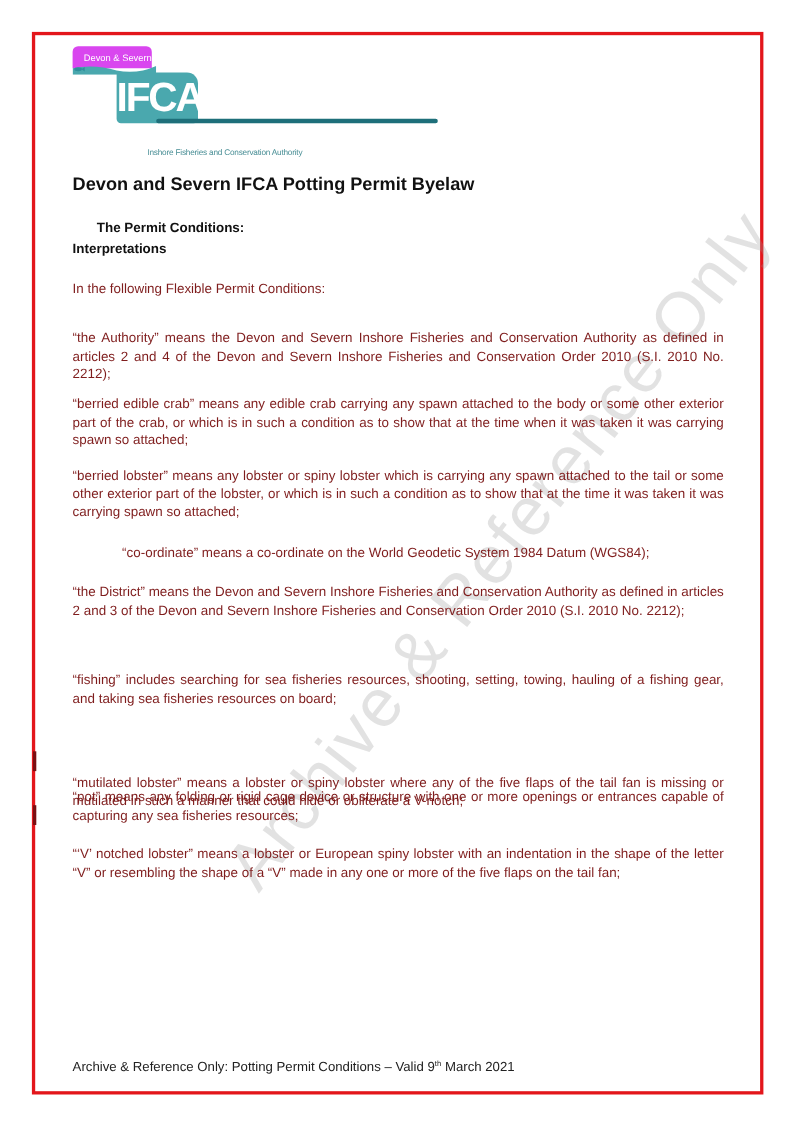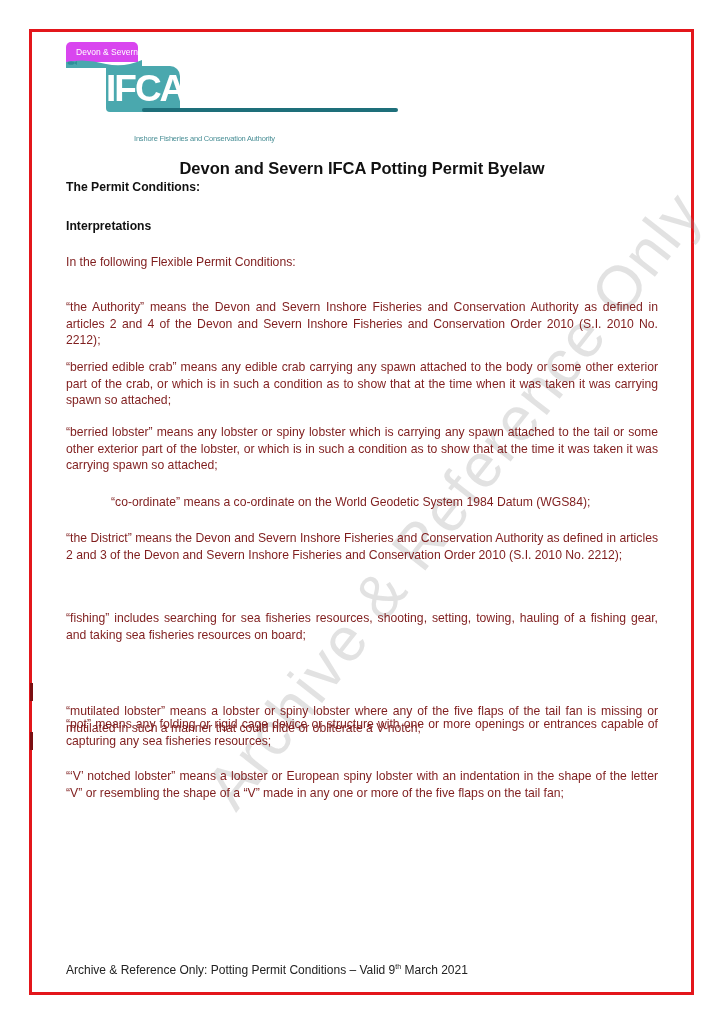--- a/index.html
+++ b/index.html
@@ -6,21 +6,21 @@
     body { width: 724px; height: 1024px; position: relative; overflow: hidden; font-family: "Liberation Sans", sans-serif; color: #1a1a1a; }
     .page-frame { position: absolute; left: 29px; top: 29px; width: 659px; height: 960px; border: 3px solid #e3161b; box-sizing: content-box; }
     .margin-mark { position: absolute; left: 30px; width: 3px; background: #7a0f12; }
     .logo { position: absolute; left: 66px; top: 42px; width: 332px; height: 72px; }
     .logo-tab { position: absolute; left: 0; top: 0; width: 72px; height: 20px; background: #d946ef; border-radius: 5px 5px 0 0; color: #fff; font-size: 8.5px; line-height: 20px; padding-left: 4px; box-sizing: border-box; white-space: nowrap; text-align: right; }
     .logo-wave { position: absolute; left: 0; top: 16px; width: 76px; height: 10px; }
     .logo-block { position: absolute; left: 0; top: 24px; width: 74px; height: 46px; background: #4aa8ae; border-radius: 0 10px 4px 4px; color: #fff; font-weight: bold; font-size: 37px; line-height: 46px; letter-spacing: -2px; padding-left: 0; box-sizing: border-box; margin-left: 40px; }
     .logo-sub { position: absolute; left: 68px; top: 55px; font-size: 7.5px; color: #4a8f96; white-space: nowrap; letter-spacing: -0.2px; margin-top: 37px; }
     .logo-bar { position: absolute; left: 76px; top: 66px; width: 256px; height: 4px; background: #1e6f7a; border-radius: 2px; }
     .watermark { position: absolute; left: 100px; top: 520px; width: 620px; text-align: center; transform-origin: center; transform: rotate(-52deg); font-size: 62px; color: rgba(150,150,150,0.28); font-family: "Liberation Sans", sans-serif; white-space: nowrap; pointer-events: none; letter-spacing: 2px; }
-    .doc-title { position: absolute; left: 66px; top: 159px; width: 592px; text-align: center; font-size: 16.5px; font-weight: bold; color: #111; }
+    .doc-title { position: absolute; left: 66px; top: 159px; width: 592px; text-align: left; font-size: 16.5px; font-weight: bold; color: #111; }
     .heading { position: absolute; left: 66px; font-size: 12.2px; font-weight: bold; color: #111; }
     .para { position: absolute; left: 66px; width: 592px; font-size: 12.2px; line-height: 16.5px; text-align: justify; color: #7f1d1d; }
     .footer { position: absolute; left: 66px; top: 963px; font-size: 12px; color: #222; white-space: nowrap; }
     .footer sup { font-size: 7px; vertical-align: 5px; line-height: 0; }
   </style>
 </head>
 <body>
 
 <div class="page-frame"></div>
 <div class="margin-mark" style="top:683px;height:18px;"></div>
@@ -34,21 +34,21 @@
     <path d="M8 5 L11 3 L11 7 Z" fill="#2e8f9a"></path>
   </svg>
   <div class="logo-block">IFCA</div>
   <div class="logo-sub">Inshore Fisheries and Conservation Authority</div>
   <div class="logo-bar"></div>
 </div>
 
 <div class="watermark">Archive &amp; Reference Only</div>
 
 <div class="doc-title">Devon and Severn IFCA Potting Permit Byelaw</div>
-<div class="heading" style="top:180px;">The Permit Conditions:</div>
+<div class="heading" style="top:200px;margin-left:22px;">The Permit Conditions:</div>
 <div class="heading" style="top:219px;">Interpretations</div>
 <div class="para" style="top:254px;">In the following Flexible Permit Conditions:</div>
 
 <div class="para" style="top:299px;">“the Authority” means the Devon and Severn Inshore Fisheries and Conservation Authority as defined in articles 2 and 4 of the Devon and Severn Inshore Fisheries and Conservation Order 2010 (S.I. 2010 No. 2212);</div>
 <div class="para" style="top:359px;">“berried edible crab” means any edible crab carrying any spawn attached to the body or some other exterior part of the crab, or which is in such a condition as to show that at the time when it was taken it was carrying spawn so attached;</div>
 <div class="para" style="top:424px;">“berried lobster” means any lobster or spiny lobster which is carrying any spawn attached to the tail or some other exterior part of the lobster, or which is in such a condition as to show that at the time it was taken it was carrying spawn so attached;</div>
 <div class="para" style="top:494px;margin-left:45px;">“co-ordinate” means a co-ordinate on the World Geodetic System 1984 Datum (WGS84);</div>
 <div class="para" style="top:530px;">“the District” means the Devon and Severn Inshore Fisheries and Conservation Authority as defined in articles 2 and 3 of the Devon and Severn Inshore Fisheries and Conservation Order 2010 (S.I. 2010 No. 2212);</div>
 <div class="para" style="top:610px;">“fishing” includes searching for sea fisheries resources, shooting, setting, towing, hauling of a fishing gear, and taking sea fisheries resources on board;</div>
 <div class="para" style="top:663px;margin-top:40px;">“mutilated lobster” means a lobster or spiny lobster where any of the five flaps of the tail fan is missing or mutilated in such a manner that could hide or obliterate a V-notch;</div>

